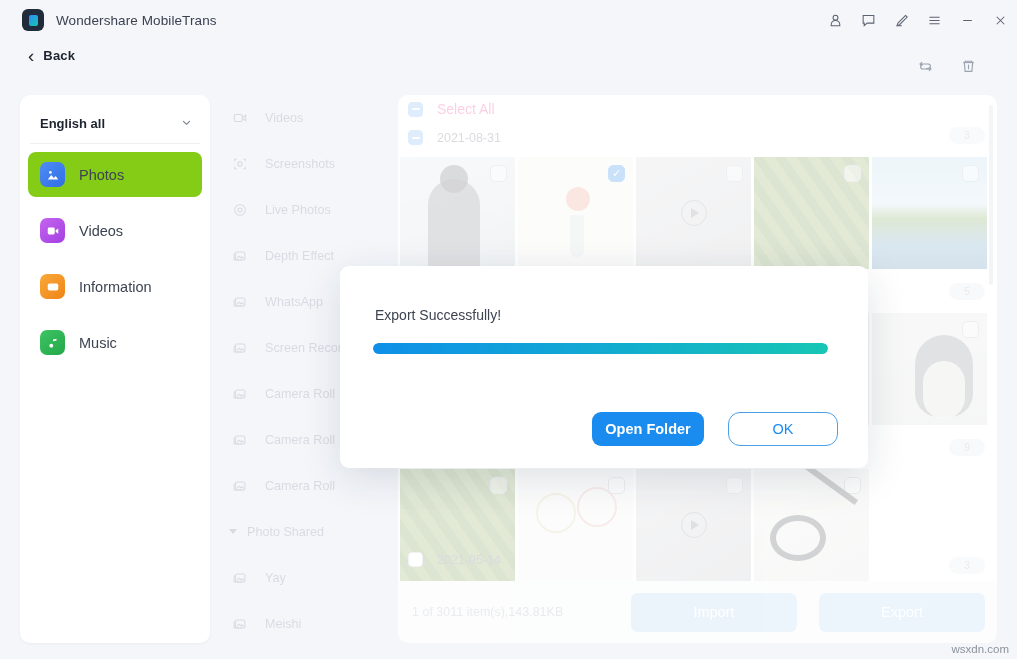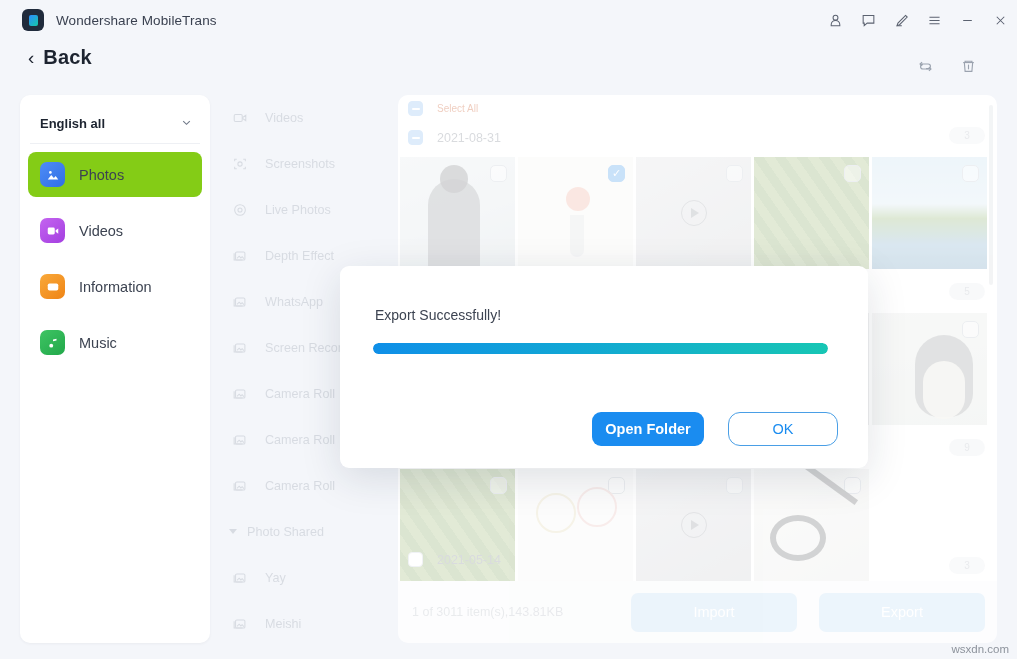--- a/index.html
+++ b/index.html
@@ -49,21 +49,21 @@
   
   .backrow {
     position: absolute; top: 40px; left: 0; width: 1017px; height: 48px;
   }
   .back-btn {
     position: absolute; left: 28px; top: 6px;
     display: flex; align-items: center; gap: 9px;
     color: #1d2430;
   }
   .back-chevron { font-size: 19px; line-height: 1; color: #1d2430; font-weight: 400;}
-  .back-label { font-size: 20px; font-weight: 600; letter-spacing: .2px; }
+  .back-label { font-size: 13px; font-weight: 600; letter-spacing: .2px; }
 
   .toolbar-right {
     position: absolute; right: 40px; top: 18px;
     display: flex; align-items: center; gap: 26px;
   }
   .tool-ic { color: #9ba3af; display: flex; }
 
   
   .sidebar {
     position: absolute; left: 20px; top: 95px;
@@ -130,21 +130,21 @@
     display: flex; align-items: center; gap: 14px;
   }
   .sel-row2 { position: absolute; left: 10px; top: 35px; display:flex; align-items:center; gap:14px;}
   .cb {
     width: 15px; height: 15px; border-radius: 4px;
     border: 1.4px solid #c4ccd6; background: #fff;
     display: flex; align-items: center; justify-content: center;
   }
   .cb.indet { background: #7fb6ef; border-color: #7fb6ef; }
   .cb.indet:after { content:""; width:8px; height:2px; background:#fff; border-radius:1px; }
-  .sel-label { font-size: 10px; color: #c2410c; }
+  .sel-label { font-size: 14px; color: #ec4899; }
   .date-label { font-size: 12.5px; color: #6b7380; }
 
   .badge {
     position: absolute; right: 12px;
     width: 36px; height: 17px; border-radius: 9px;
     background: #e7eaee;
     display: flex; align-items: center; justify-content: center;
     font-size: 10px; color: #aab1bb;
   }
 

